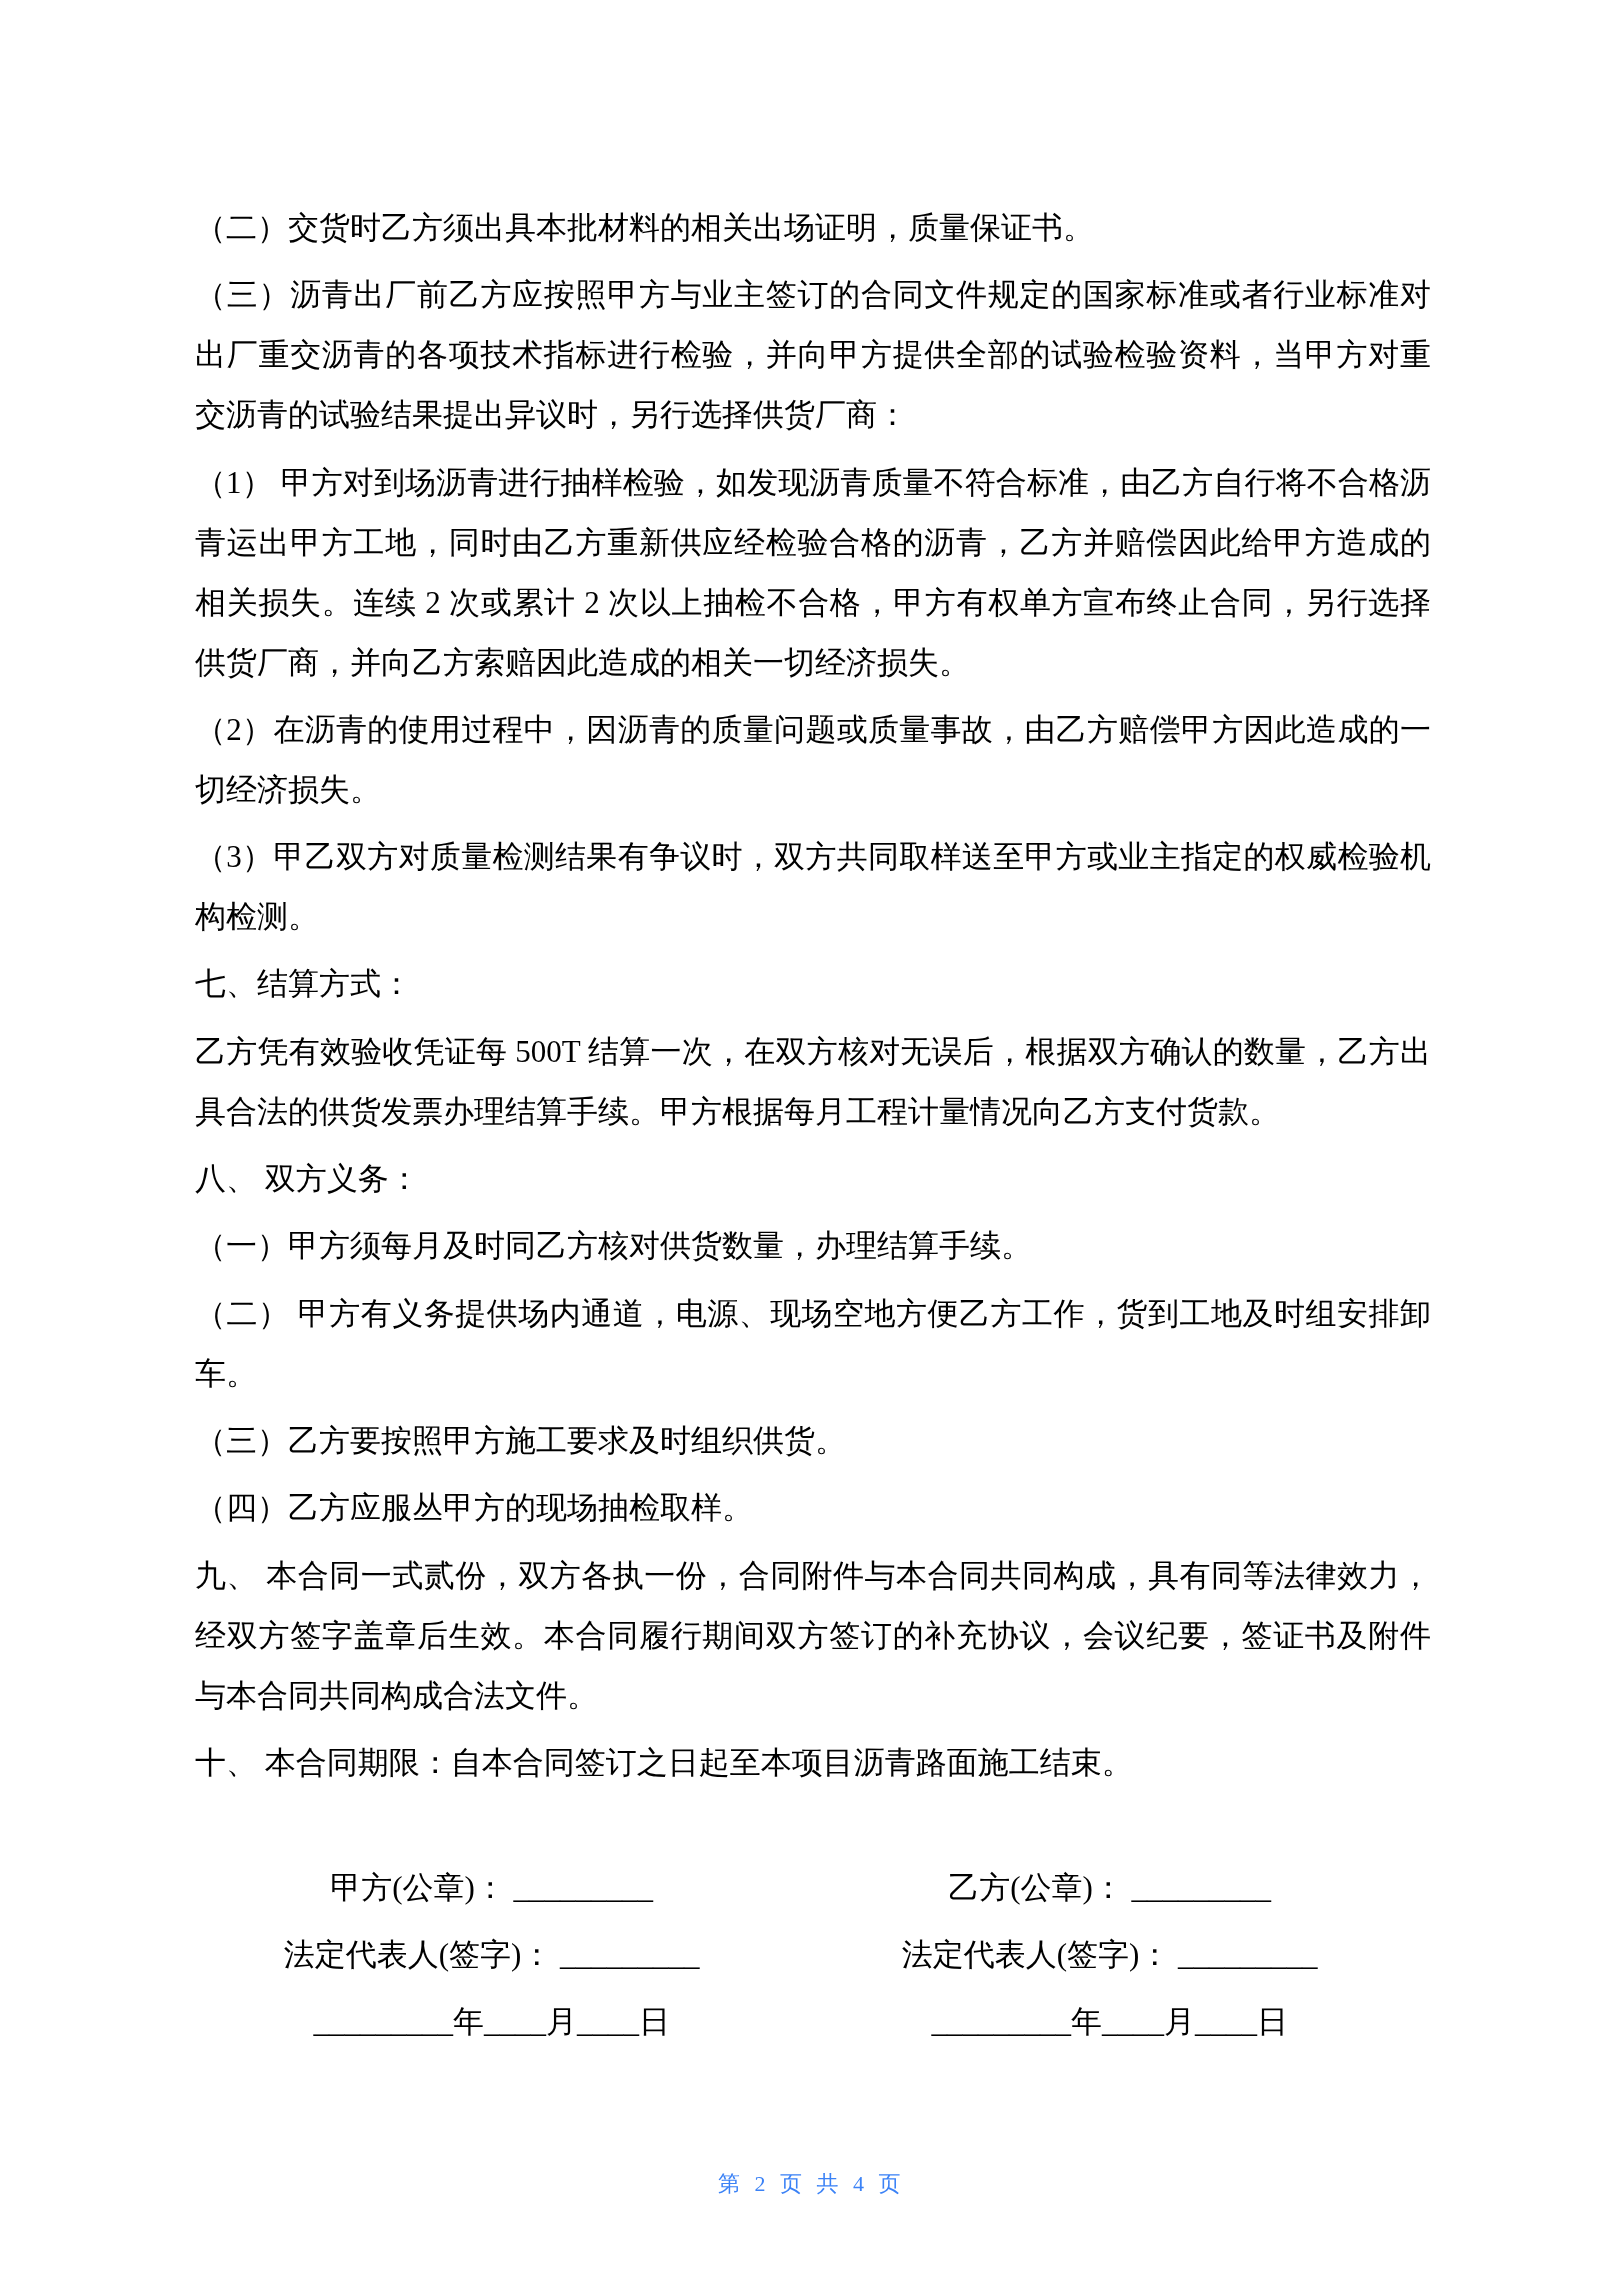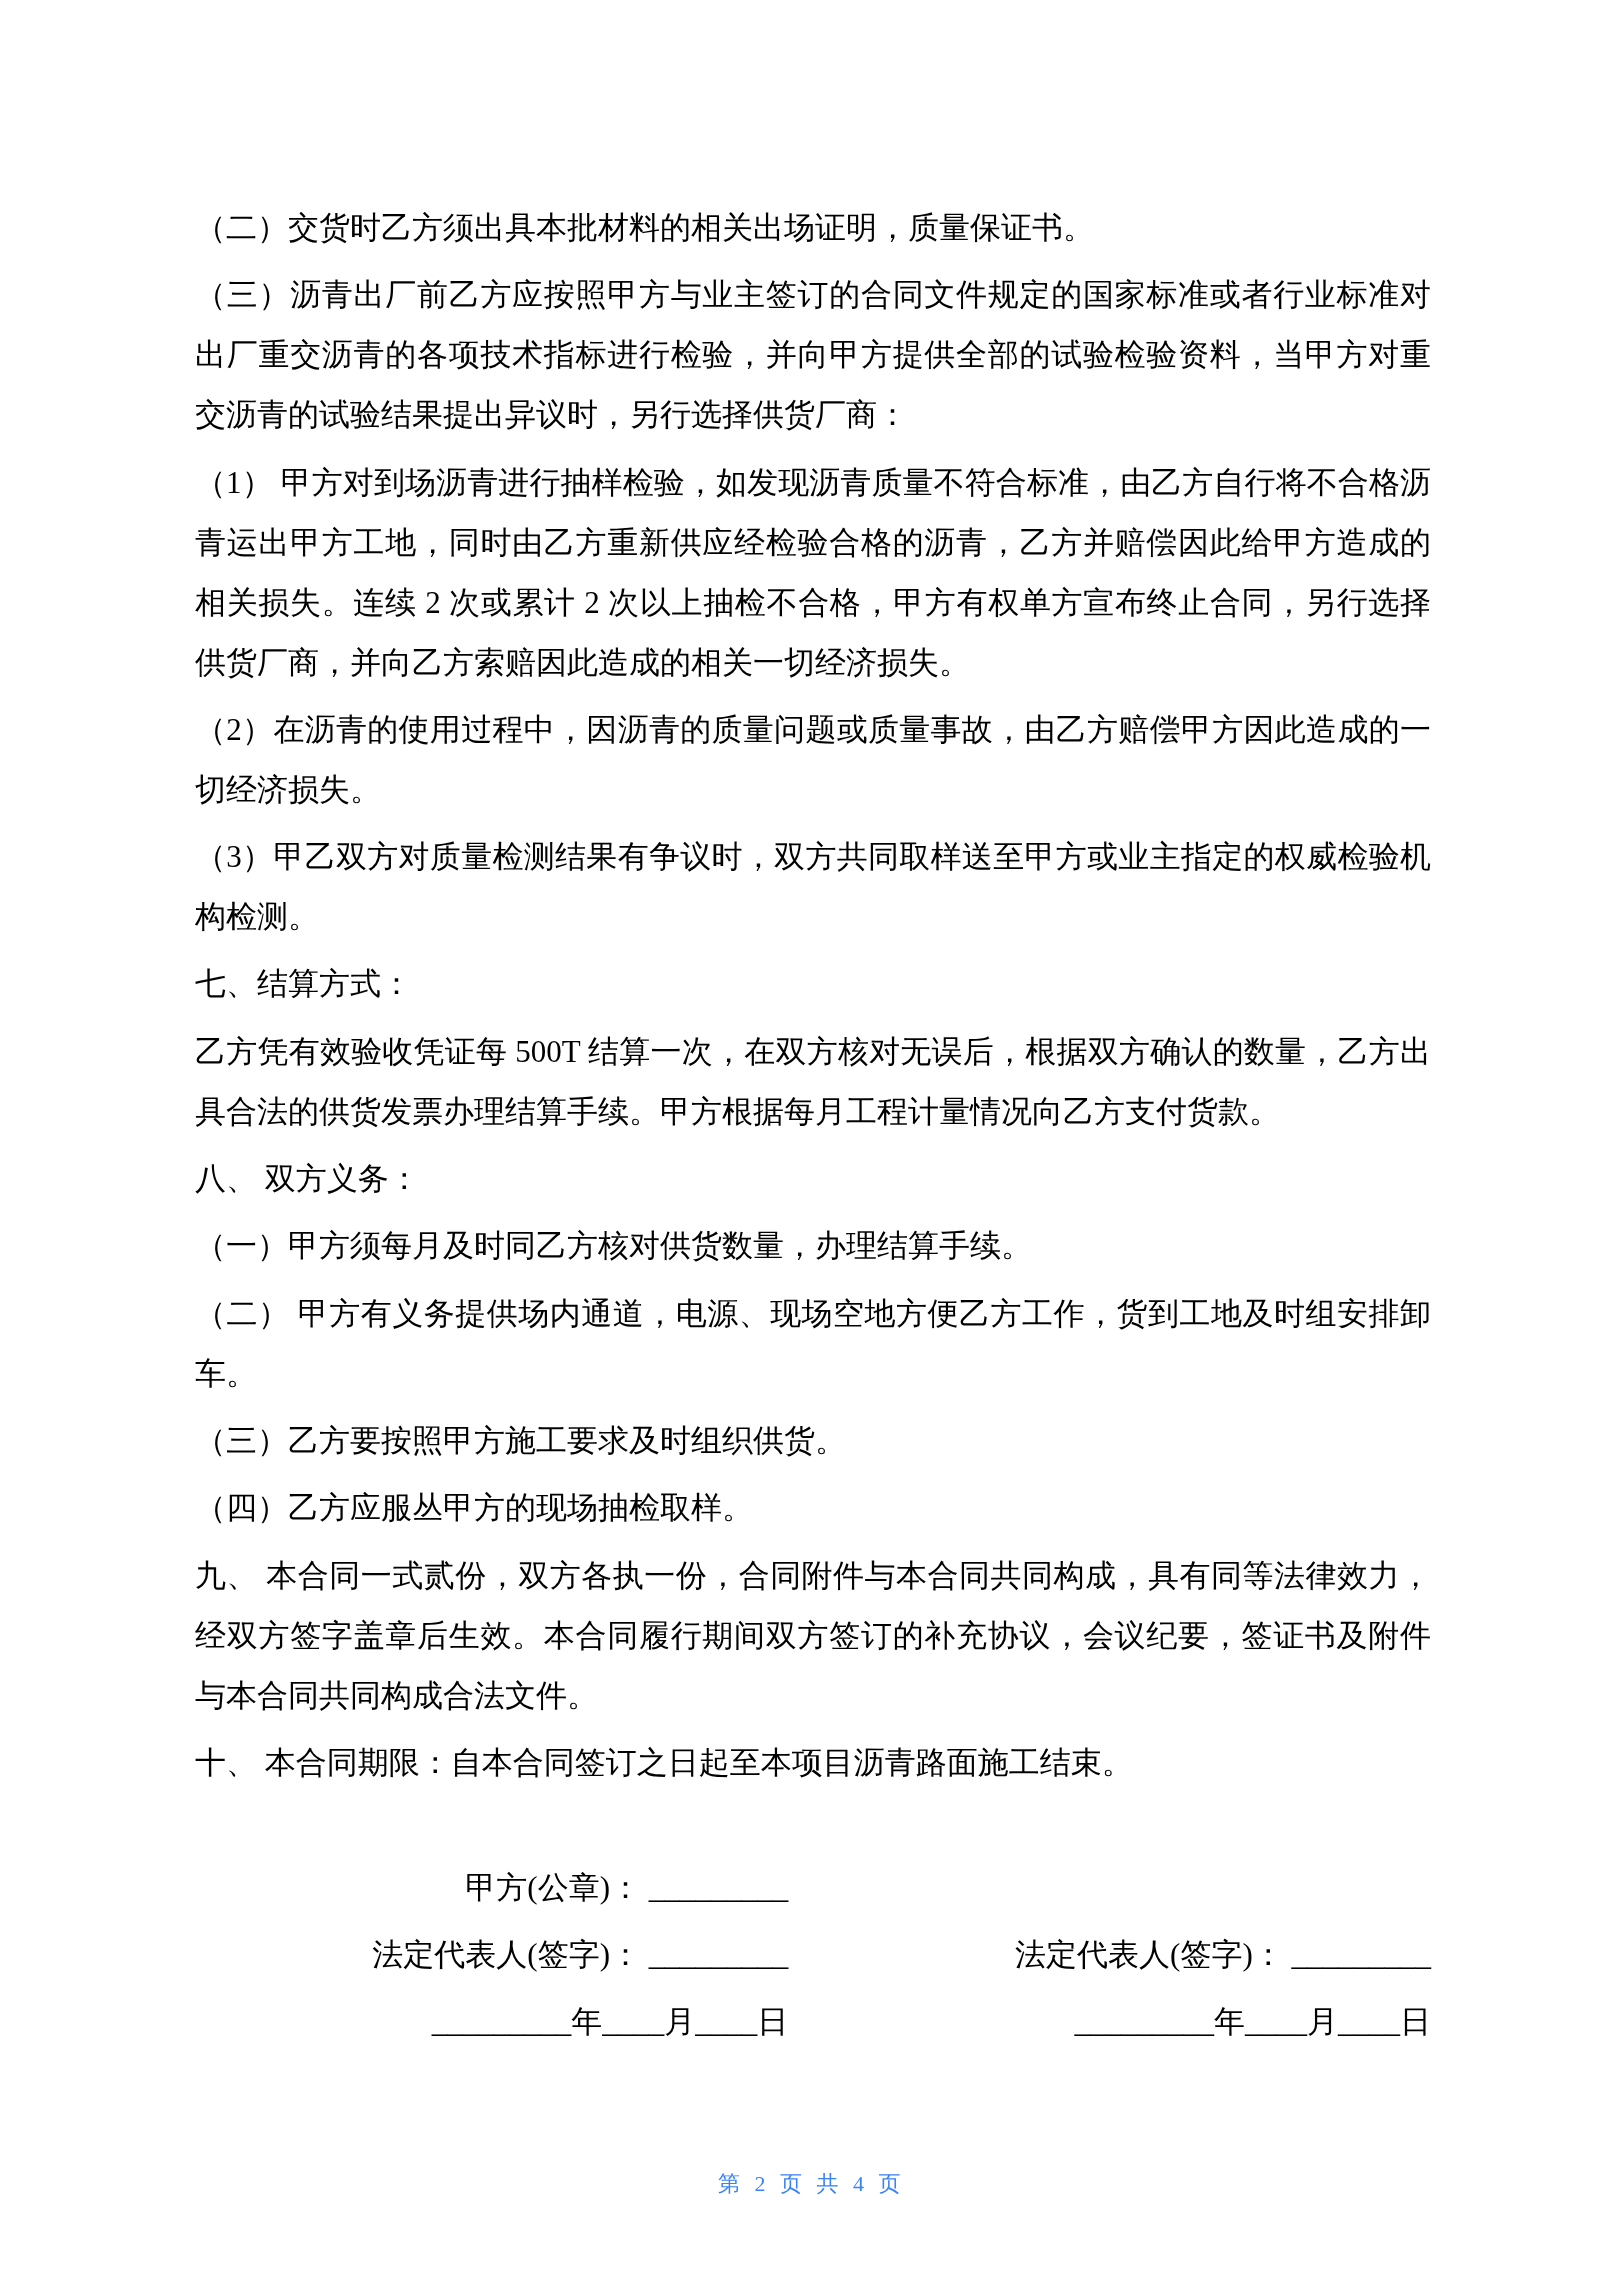--- a/index.html
+++ b/index.html
@@ -25,21 +25,21 @@
   .para {
     margin: 0 0 7.3px 0;
   }
   .signature-block {
     margin-top: 65px;
   }
   .sig-row {
     display: flex;
     line-height: 60px;
     margin-bottom: 7.3px;
-    text-align: right;
+    text-align: center;
   }
   .sig-left {
     flex: 0 0 48%;
   }
   .sig-right {
     flex: 1 1 auto;
   }
   .page-footer {
     position: absolute;
     left: 0;
@@ -67,20 +67,21 @@
   <p class="para">（一）甲方须每月及时同乙方核对供货数量，办理结算手续。</p>
   <p class="para">（二） 甲方有义务提供场内通道，电源、现场空地方便乙方工作，货到工地及时组安排卸车。</p>
   <p class="para">（三）乙方要按照甲方施工要求及时组织供货。</p>
   <p class="para">（四）乙方应服丛甲方的现场抽检取样。</p>
   <p class="para">九、 本合同一式贰份，双方各执一份，合同附件与本合同共同构成，具有同等法律效力，经双方签字盖章后生效。本合同履行期间双方签订的补充协议，会议纪要，签证书及附件与本合同共同构成合法文件。</p>
   <p class="para">十、 本合同期限：自本合同签订之日起至本项目沥青路面施工结束。</p>
 
   <div class="signature-block">
     <div class="sig-row">
       <span class="sig-left">甲方(公章)： _________</span>
+      <span class="sig-right">乙方(公章)： _________</span>
     </div>
     <div class="sig-row">
       <span class="sig-left">法定代表人(签字)： _________</span>
       <span class="sig-right">法定代表人(签字)： _________</span>
     </div>
     <div class="sig-row">
       <span class="sig-left">_________年____月____日</span>
       <span class="sig-right">_________年____月____日</span>
     </div>
   </div>

